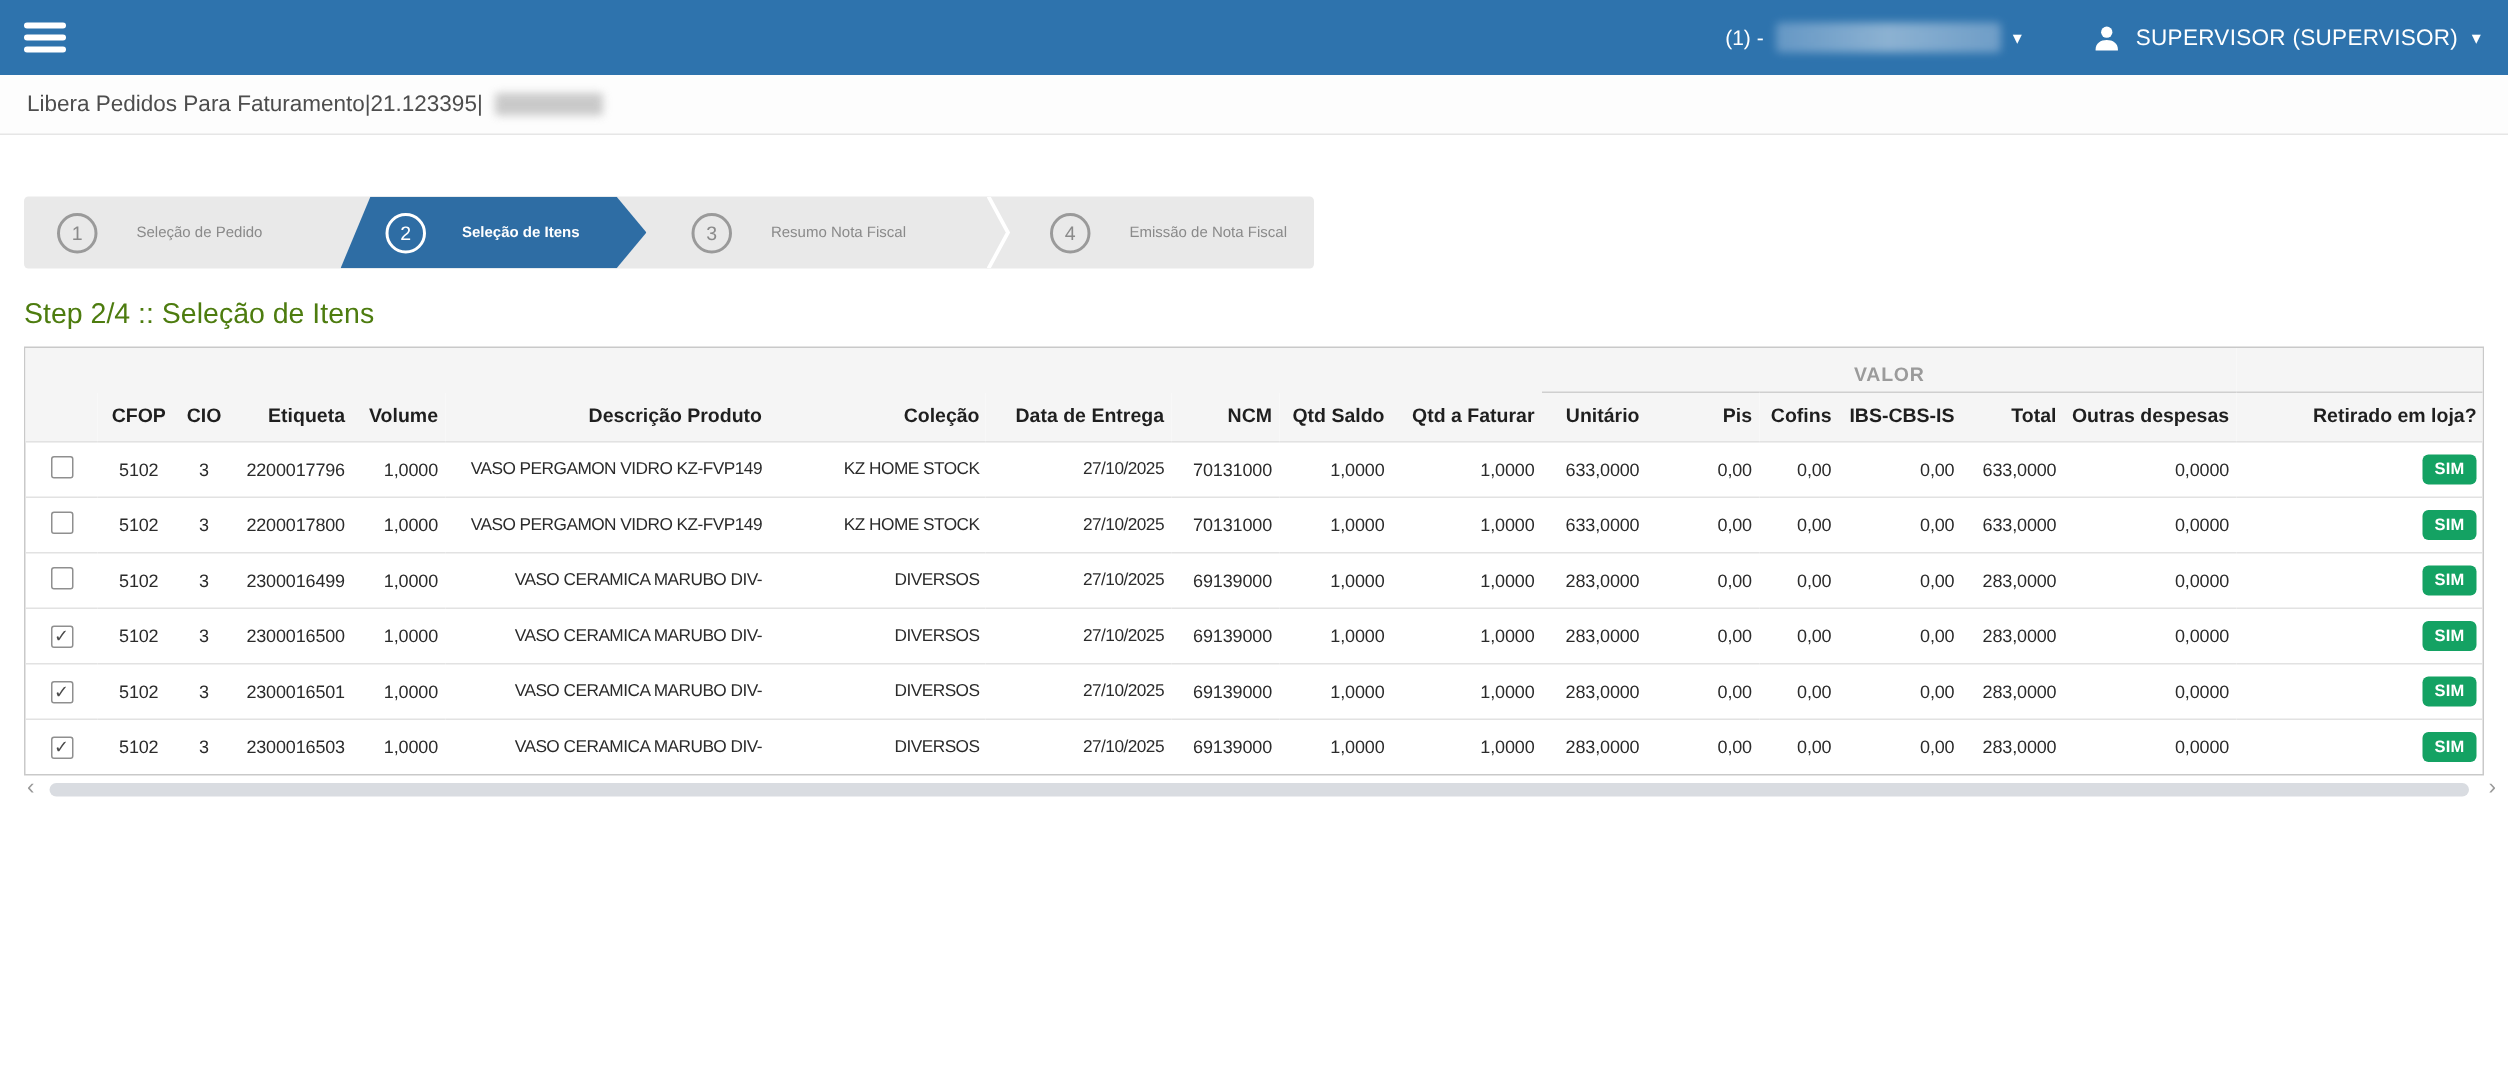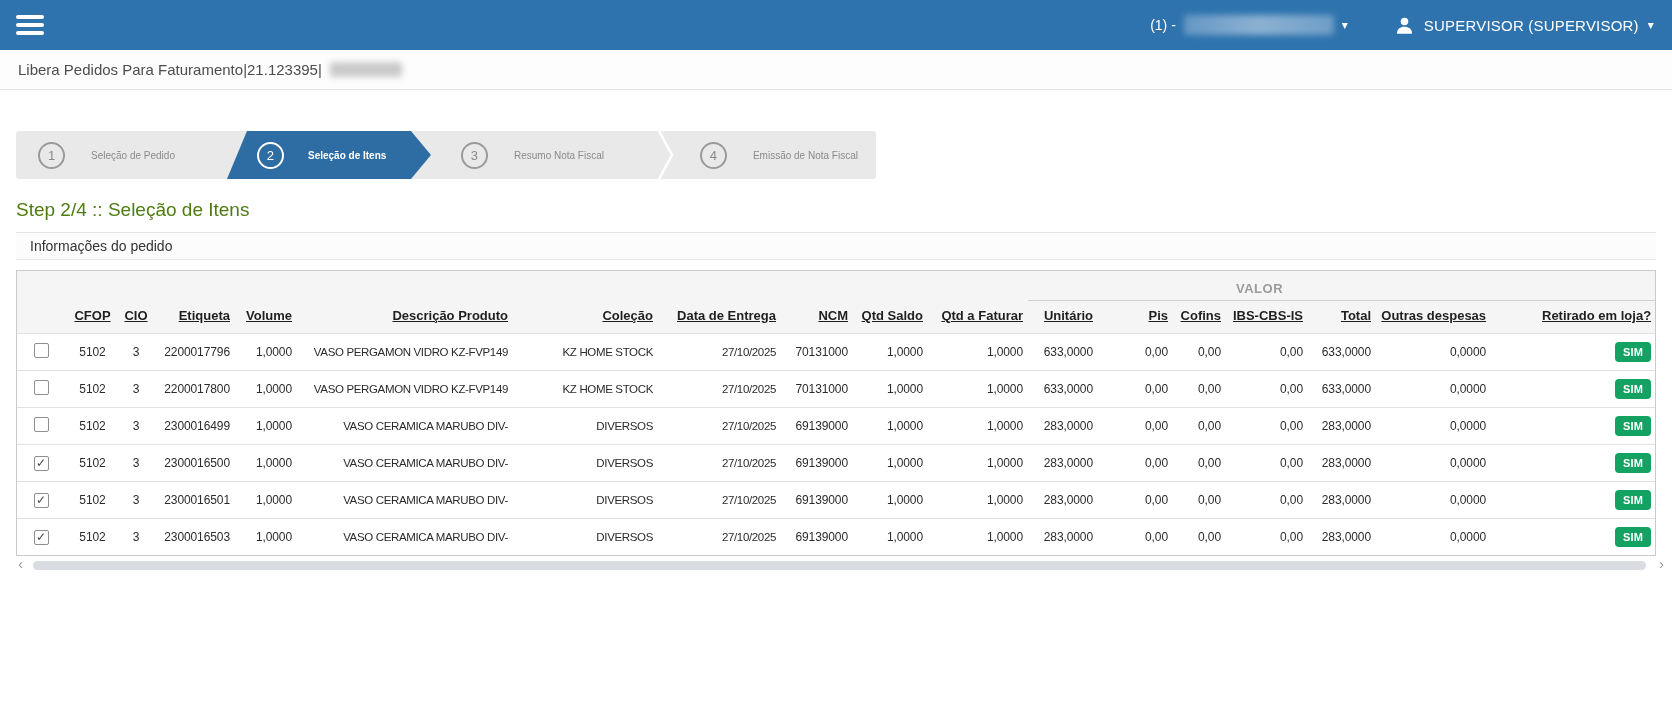--- a/index.html
+++ b/index.html
@@ -52,21 +52,21 @@
   .todos-lbl{font-size:13px; color:#555; margin:0 0 0 16px;}
   .btn-blue{background:var(--header_bg); color:#fff; border:none; border-radius:4px; font-weight:bold; font-size:13px; height:31px; padding:0 17px; cursor:pointer; font-family:"Liberation Sans",sans-serif;}
   .cfop-btn{margin-left:28px;}
   .tipo-lbl{font-size:14px; font-weight:bold; color:#3a3a3a; margin-left:28px;}
   .tipo-select{margin-left:22px; height:27px; width:82px; font-size:13px; border:1px solid #a9a9a9; border-radius:3px; padding:0 4px; color:#222; font-family:"Liberation Sans",sans-serif; background:#fff;}
 
   
   .table-wrap{margin-top:10px; border:1px solid #c9c9c9; width:1640px; background:#fff;}
   table{border-collapse:collapse; table-layout:fixed; width:1638px; font-family:"Liberation Sans",sans-serif;}
   thead{background:#f5f5f5;}
-  thead th{font-size:13px; color:#1f1f1f; font-weight:bold; padding:7px 4px 10px;text-decoration:underline;}
+  thead th{font-size:13px; color:#1f1f1f; font-weight:bold; padding:7px 4px 10px;}
   .grp td{padding:10px 0 4px; font-size:13px;}
   .grp .grp-valor{color:#9b9b9b; font-weight:bold; text-align:center; letter-spacing:.5px; border-bottom:1px solid #cfcfcf;}
   .grp .grp-right{border-bottom:1px solid #cfcfcf;}
   tbody td{font-size:12px; color:#2b2b2b; padding:8px 4px; border-top:1px solid #e2e2e2; letter-spacing:-0.1px; white-space:nowrap; overflow:hidden;}
   .c{text-align:center;} .r{text-align:right; padding-right:5px !important;} .l{text-align:right; padding-left:8px !important;}
   .cond{letter-spacing:-0.35px; font-size:11.5px;}
   .cb{width:15px; height:15px; border:1px solid #8f8f8f; border-radius:2px; background:#fff; display:inline-flex; align-items:center; justify-content:center; cursor:pointer;}
   .cb.checked::after{content:"\2713"; font-size:12px; color:#4a4a4a; margin-top:-1px;}
   .badge{display:inline-block; background:var(--badge_green); color:#fff; font-size:11px; font-weight:bold; padding:4px 8px 4px; border-radius:4px; letter-spacing:.2px;}
 
@@ -132,21 +132,20 @@
           <polyline points="1,0 14,24 1,48" fill="none" stroke="#ffffff" stroke-width="2.5"></polyline>
         </svg>
     </div>
     <div class="step step4">
       <span class="num">4</span>
       <span class="lbl">Emissão de Nota Fiscal</span>
     </div>
   </div>
 
   <div class="step-title">Step 2/4 :: Seleção de Itens</div>
-  <div class="section-head">Informações do pedido</div>
 
 
   <div class="table-wrap">
     <table>
       <colgroup>
         <col style="width:48px">
           <col style="width:55px">
           <col style="width:32px">
           <col style="width:82px">
         <col style="width:63px">

